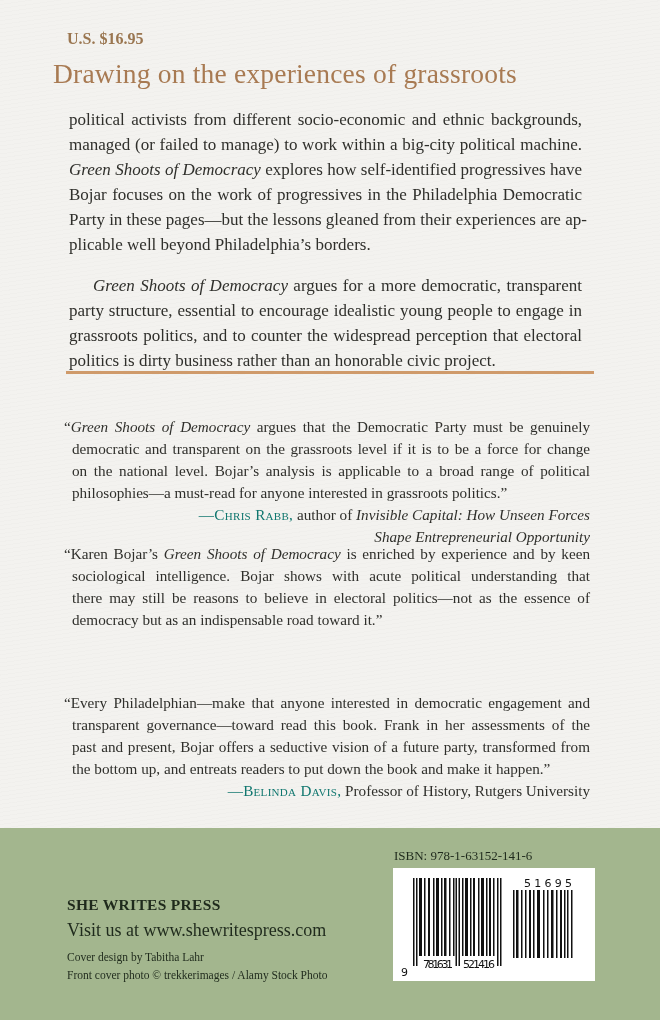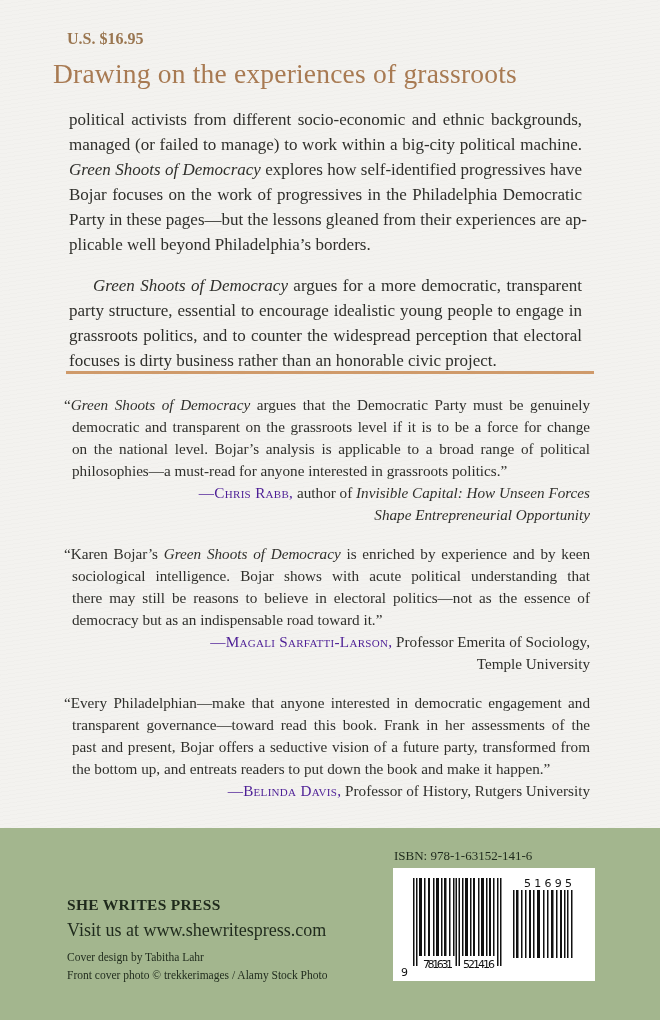--- a/index.html
+++ b/index.html
@@ -41,21 +41,21 @@
   }
   .blurb {
     position: absolute; left: 64px; width: 526px;
     font-size: 15.2px; line-height: 22px; color: #2f2f2b;
   }
   .blurb .q { margin: 0; padding-left: 0; }
   .blurb .q .line { display: block; text-align-last: justify; white-space: nowrap; padding-left: 8px; }
   .blurb .q .line.first { padding-left: 0; }
   .blurb .q .line.last { text-align-last: left; }
   .attr { text-align: right; margin: 0; }
-  .attr .name { color: #4c1d95; font-variant: small-caps; letter-spacing: 0.3px; font-family: Liberation Serif, serif; }
+  .attr .name { color: #0f766e; font-variant: small-caps; letter-spacing: 0.3px; font-family: Liberation Serif, serif; }
   .attr i { }
   .band {
     position: absolute; left: 0; top: 828px; width: 660px; height: 192px;
     background: #a3b68e;
   }
   .publisher {
     position: absolute; left: 67px; top: 896px; color: #1f2a1c;
   }
   .publisher .pname { font-size: 15.5px; font-weight: bold; letter-spacing: 0.3px; }
   .publisher .visit { font-size: 18px; margin-top: 6px; }
@@ -84,49 +84,45 @@
     <span class="line">managed (or failed to manage) to work within a big-city political machine.</span>
     <span class="line"><i>Green Shoots of Democracy</i><span> explores how self-identified progressives have</span></span>
     <span class="line">Bojar focuses on the work of progressives in the Philadelphia Democratic</span>
     <span class="line">Party in these pages—but the lessons gleaned from their experiences are ap-</span>
     <span class="line last">plicable well beyond Philadelphia’s borders.</span>
   </p>
   <p class="para">
     <span class="line indent"><i>Green Shoots of Democracy</i><span> argues for a more democratic, transparent</span></span>
     <span class="line">party structure, essential to encourage idealistic young people to engage in</span>
     <span class="line">grassroots politics, and to counter the widespread perception that electoral</span>
-    <span class="line last">focuses is dirty business rather than an honorable civic project.</span>
+    <span class="line last">politics is dirty business rather than an honorable civic project.</span>
   </p>
 </div>
 
 <div class="rule"></div>
 
-<div class="blurb" style="top:394px;">
+<div class="blurb" style="top:416px;">
   <p class="q">
     <span class="line first"><span>“</span><i>Green Shoots of Democracy</i><span> argues that the Democratic Party must be genuinely</span></span>
     <span class="line">democratic and transparent on the grassroots level if it is to be a force for change</span>
     <span class="line">on the national level. Bojar’s analysis is applicable to a broad range of political</span>
     <span class="line last">philosophies—a must-read for anyone interested in grassroots politics.”</span>
   </p>
   <p class="attr">
     <span class="name"><span>—</span><span>Chris Rabb,</span></span><span> author of </span><i>Invisible Capital: How Unseen Forces</i><br>
     <i>Shape Entrepreneurial Opportunity</i>
   </p>
 </div>
 
 <div class="blurb" style="top:543px;">
   <p class="q">
     <span class="line first"><span>“Karen Bojar’s </span><i>Green Shoots of Democracy</i><span> is enriched by experience and by keen</span></span>
     <span class="line">sociological intelligence. Bojar shows with acute political understanding that</span>
     <span class="line">there may still be reasons to believe in electoral politics—not as the essence of</span>
     <span class="line last">democracy but as an indispensable road toward it.”</span>
-  </p>
-  <p class="attr">
-    <span class="name"><span>—</span><span>Magali Sarfatti-Larson,</span></span><span> Professor Emerita of Sociology,</span><br>
-    <span>Temple University</span>
   </p>
 </div>
 
 <div class="blurb" style="top:692px;">
   <p class="q">
     <span class="line first">“Every Philadelphian—make that anyone interested in democratic engagement and</span>
     <span class="line">transparent governance—toward read this book. Frank in her assessments of the</span>
     <span class="line">past and present, Bojar offers a seductive vision of a future party, transformed from</span>
     <span class="line last">the bottom up, and entreats readers to put down the book and make it happen.”</span>
   </p>

